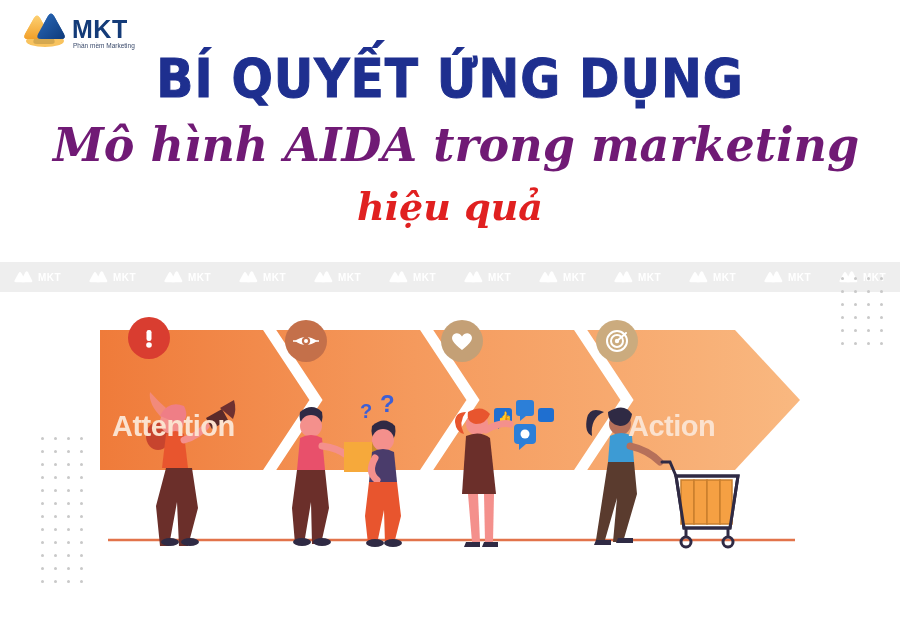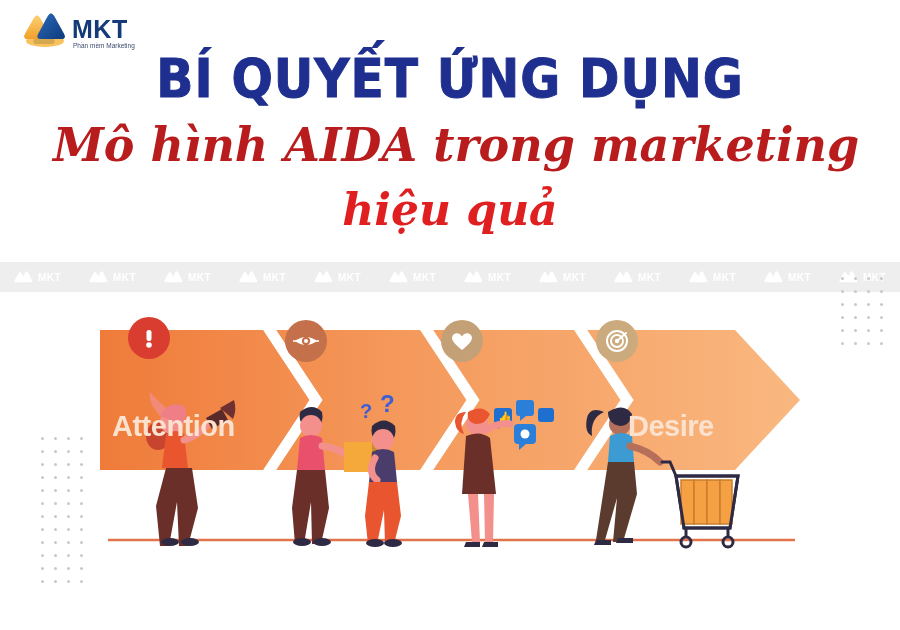--- a/index.html
+++ b/index.html
@@ -21,28 +21,28 @@
     color:#1e2f8f;
     -webkit-text-stroke:1px #1e2f8f;
     transform:scaleX(0.92);
     line-height:1;
     white-space:nowrap;
   }
   .title-script{
     position:absolute;left:12px;right:0;top:122px;text-align:center;
     font-family:"DejaVu Serif","Liberation Serif",serif;
     font-style:italic;font-weight:bold;
-    font-size:46px;color:#b91c1c;line-height:1.02;
+    font-size:46px;color:#701a75;line-height:1.02;
     white-space:nowrap;
   }
   .title-script2{
     position:absolute;left:0;right:0;top:188px;text-align:center;
     font-family:"DejaVu Serif","Liberation Serif",serif;
     font-style:italic;font-weight:bold;
-    font-size:44px;color:#e02020;line-height:1.02;
+    font-size:38px;color:#e02020;line-height:1.02;
     white-space:nowrap;
   }
 
   
   .wm-strip{
     position:absolute;left:0;top:262px;width:900px;height:30px;
     background:#eeeeee;overflow:hidden;
     display:flex;align-items:center;
   }
   .wm-unit{display:flex;align-items:center;gap:4px;width:75px;flex:0 0 75px;justify-content:center;}
@@ -427,21 +427,21 @@
           <line x1="686" y1="228" x2="686" y2="238" stroke="#2f2a44" stroke-width="3"></line>
           <line x1="728" y1="228" x2="728" y2="238" stroke="#2f2a44" stroke-width="3"></line>
           <circle cx="686" cy="242" r="5" fill="none" stroke="#2f2a44" stroke-width="3"></circle>
           <circle cx="728" cy="242" r="5" fill="none" stroke="#2f2a44" stroke-width="3"></circle>
         </g>
       </g>
     </svg>
   </div>
 
   <div class="stage-label" id="lab-attention">Attention</div>
-  <div class="stage-label" id="lab-action">Desire</div>
+  <div class="stage-label" id="lab-action">Action</div>
 
   <div class="badge" id="badge-attention">
     <svg width="20" height="22" viewBox="0 0 20 22">
       <rect x="7.5" y="3" width="5" height="11" rx="2.2" fill="#ffffff"></rect>
       <circle cx="10" cy="18" r="2.8" fill="#ffffff"></circle>
     </svg>
   </div>
 
   <div class="badge" id="badge-interest">
     <svg width="26" height="18" viewBox="0 0 26 18">

